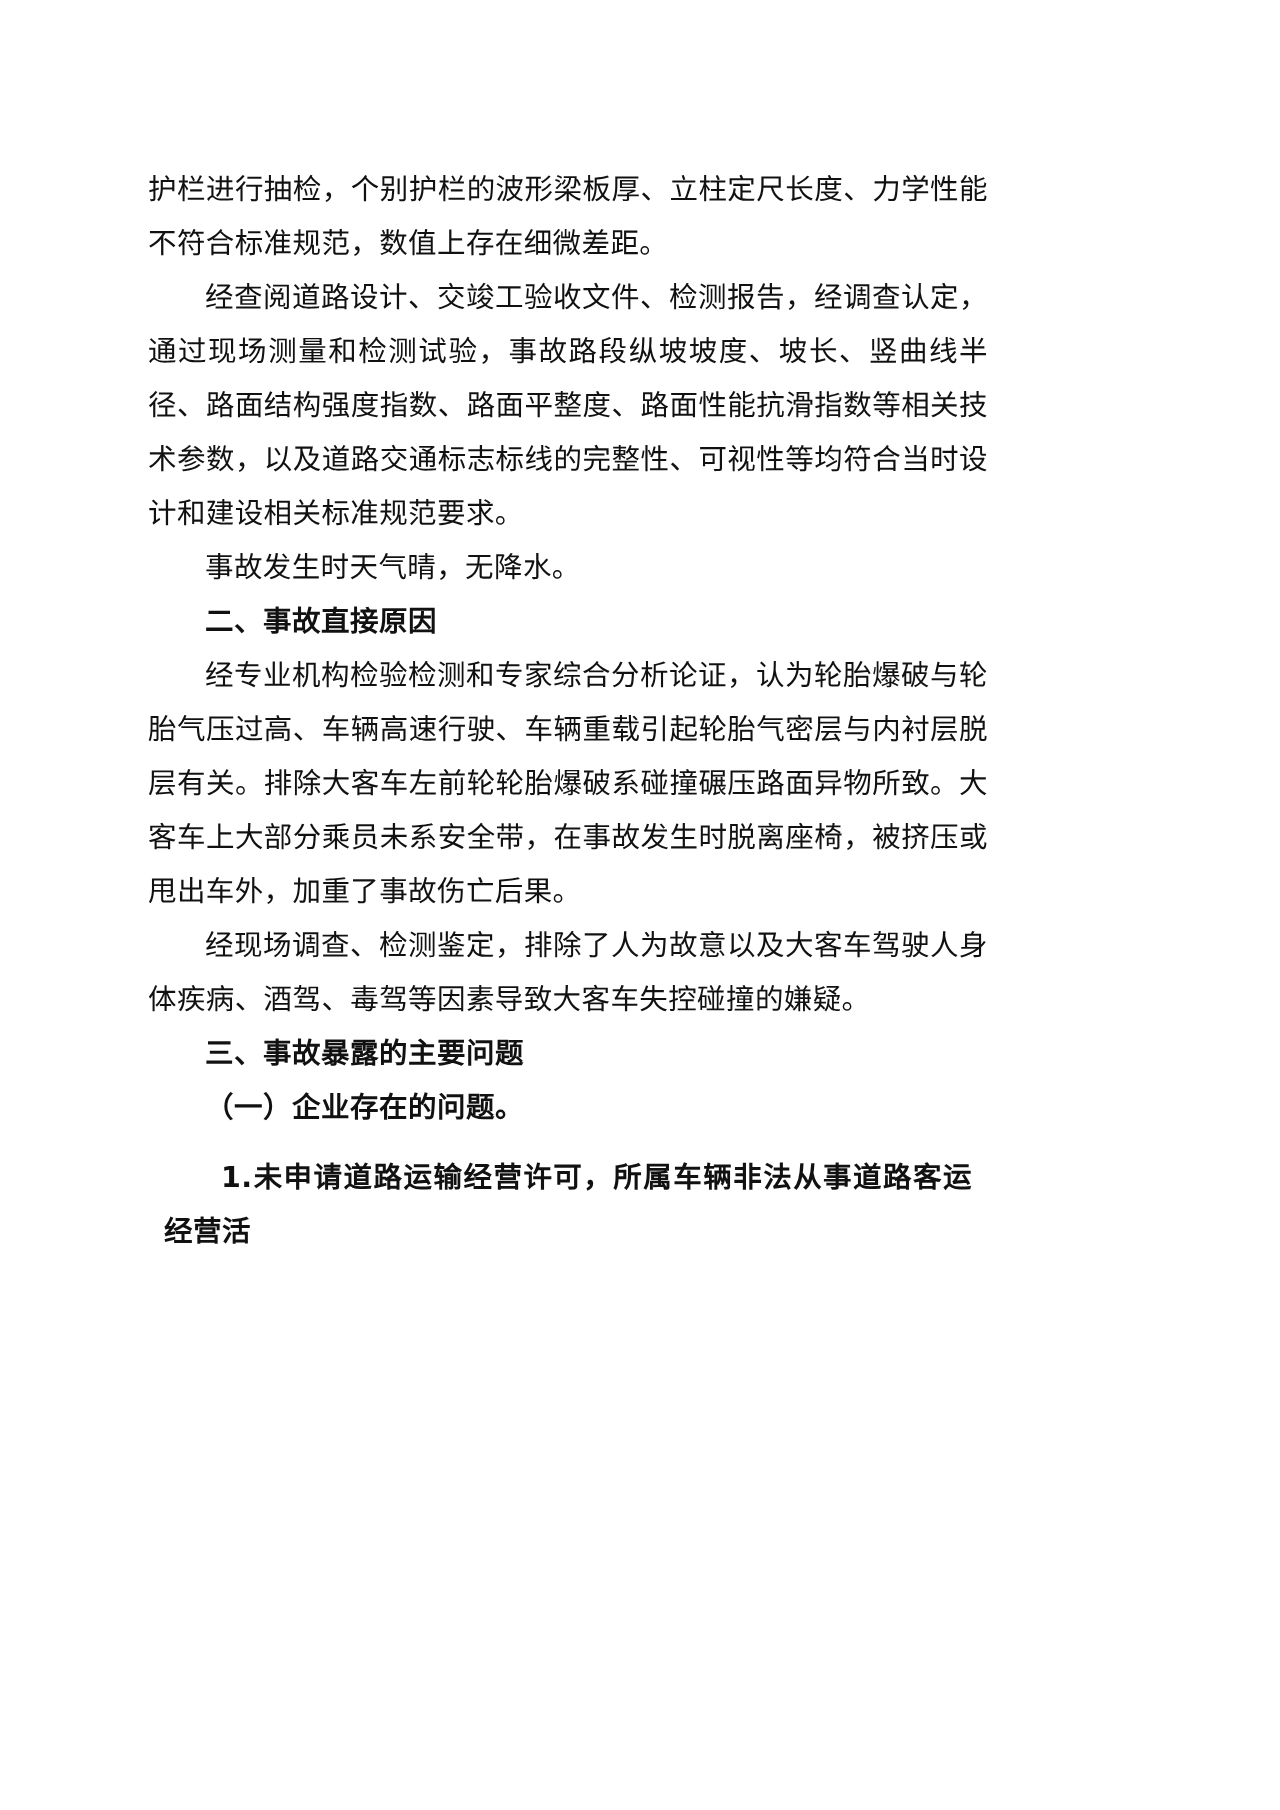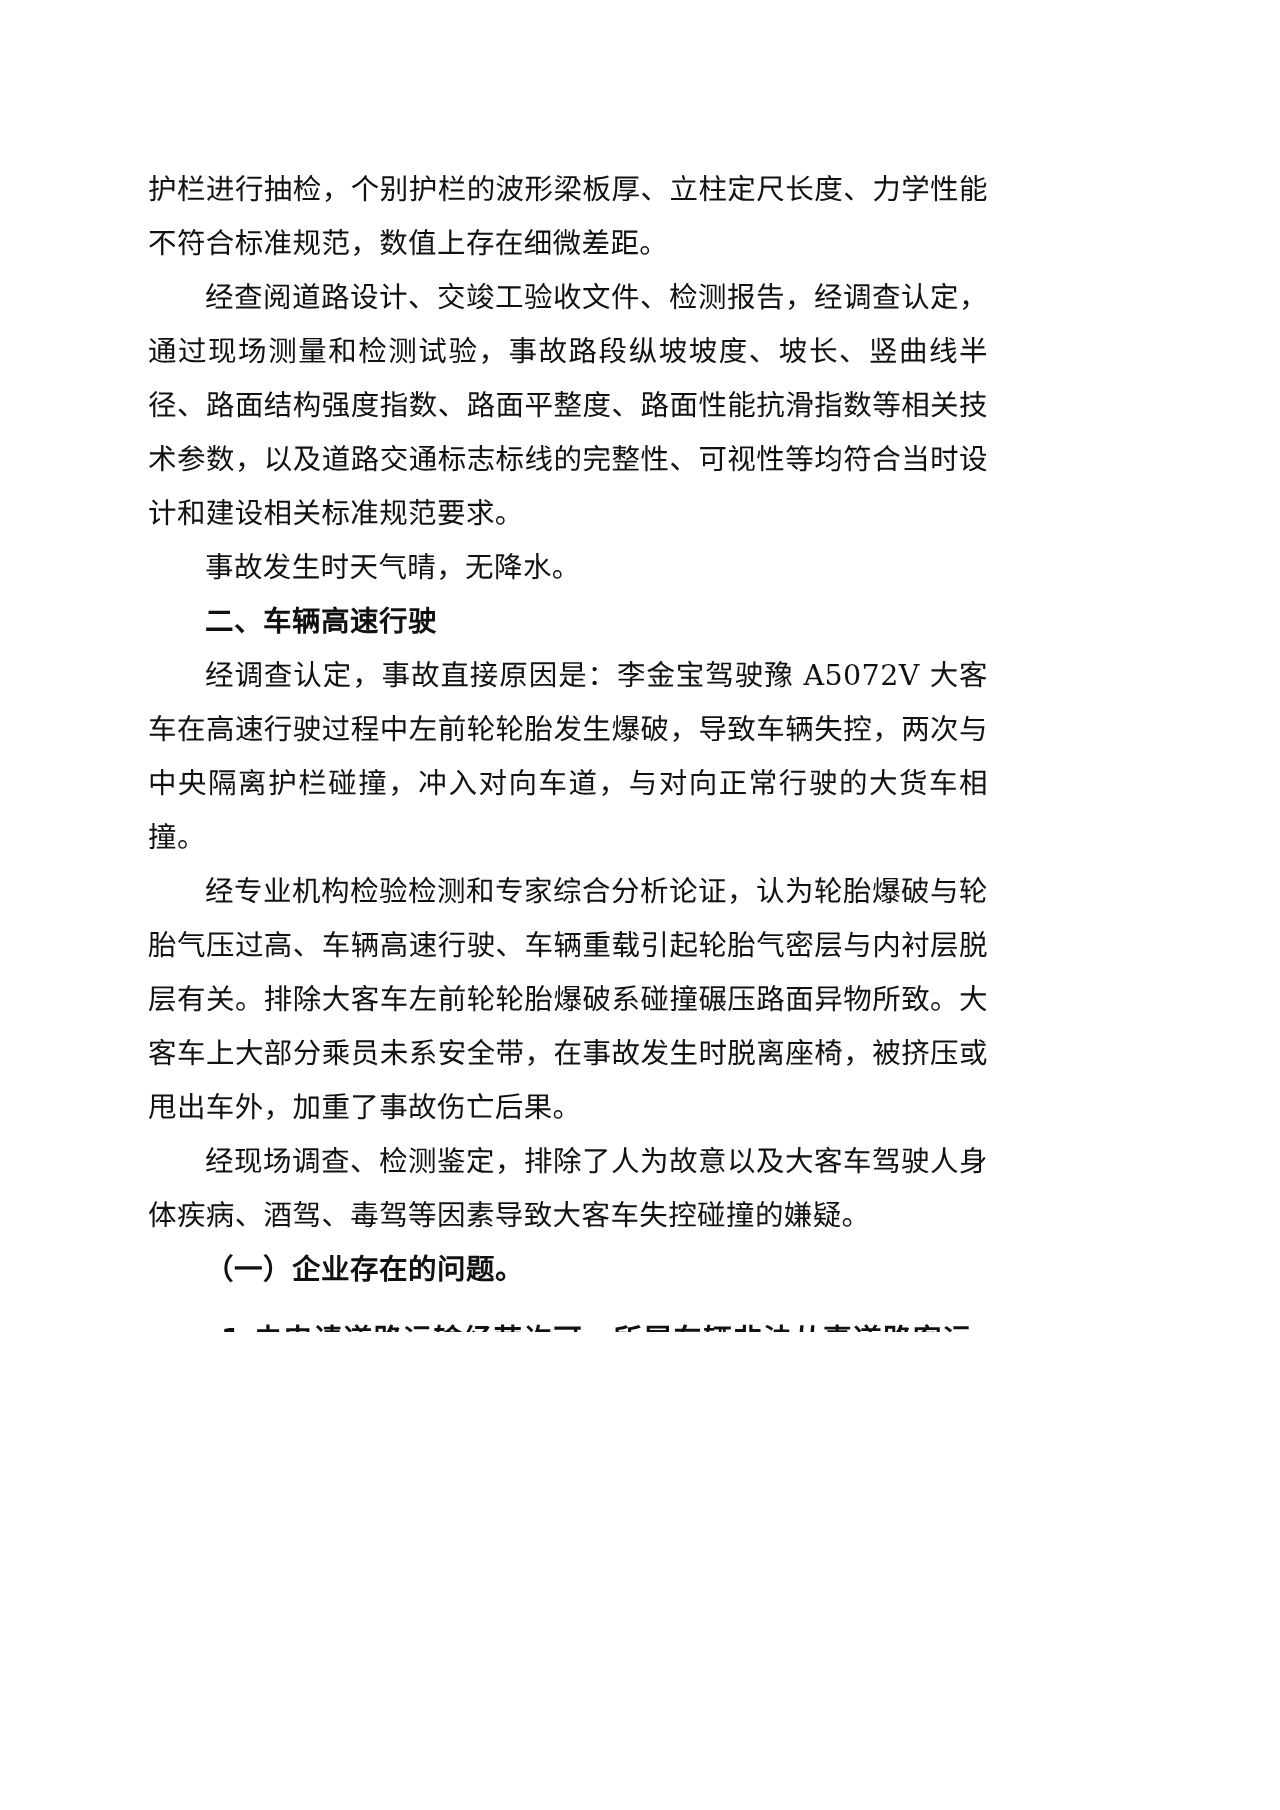--- a/index.html
+++ b/index.html
@@ -85,28 +85,28 @@
 <div class="page">
 
   <div class="content">
 
     <p class="para">护栏进行抽检，个别护栏的波形梁板厚、立柱定尺长度、力学性能不符合标准规范，数值上存在细微差距。</p>
 
     <p class="para indent">经查阅道路设计、交竣工验收文件、检测报告，经调查认定，通过现场测量和检测试验，事故路段纵坡坡度、坡长、竖曲线半径、路面结构强度指数、路面平整度、路面性能抗滑指数等相关技术参数，以及道路交通标志标线的完整性、可视性等均符合当时设计和建设相关标准规范要求。</p>
 
     <p class="para indent">事故发生时天气晴，无降水。</p>
 
-    <p class="heading">二、车辆高速行驶</p>
+    <p class="heading">二、事故直接原因</p>
 
-    <p class="para indent">经调查认定，事故直接原因是：李金宝驾驶豫 A5072V 大客车在高速行驶过程中左前轮轮胎发生爆破，导致车辆失控，两次与中央隔离护栏碰撞，冲入对向车道，与对向正常行驶的大货车相撞。</p>
 
     <p class="para indent">经专业机构检验检测和专家综合分析论证，认为轮胎爆破与轮胎气压过高、车辆高速行驶、车辆重载引起轮胎气密层与内衬层脱层有关。排除大客车左前轮轮胎爆破系碰撞碾压路面异物所致。大客车上大部分乘员未系安全带，在事故发生时脱离座椅，被挤压或甩出车外，加重了事故伤亡后果。</p>
 
     <p class="para indent">经现场调查、检测鉴定，排除了人为故意以及大客车驾驶人身体疾病、酒驾、毒驾等因素导致大客车失控碰撞的嫌疑。</p>
 
+    <p class="heading">三、事故暴露的主要问题</p>
 
     <p class="subheading">（一）企业存在的问题。</p>
 
     <p class="item">1.未申请道路运输经营许可，所属车辆非法从事道路客运经营活</p>
 
   </div>
 
   <div class="page-number">8</div>
 
 </div>

